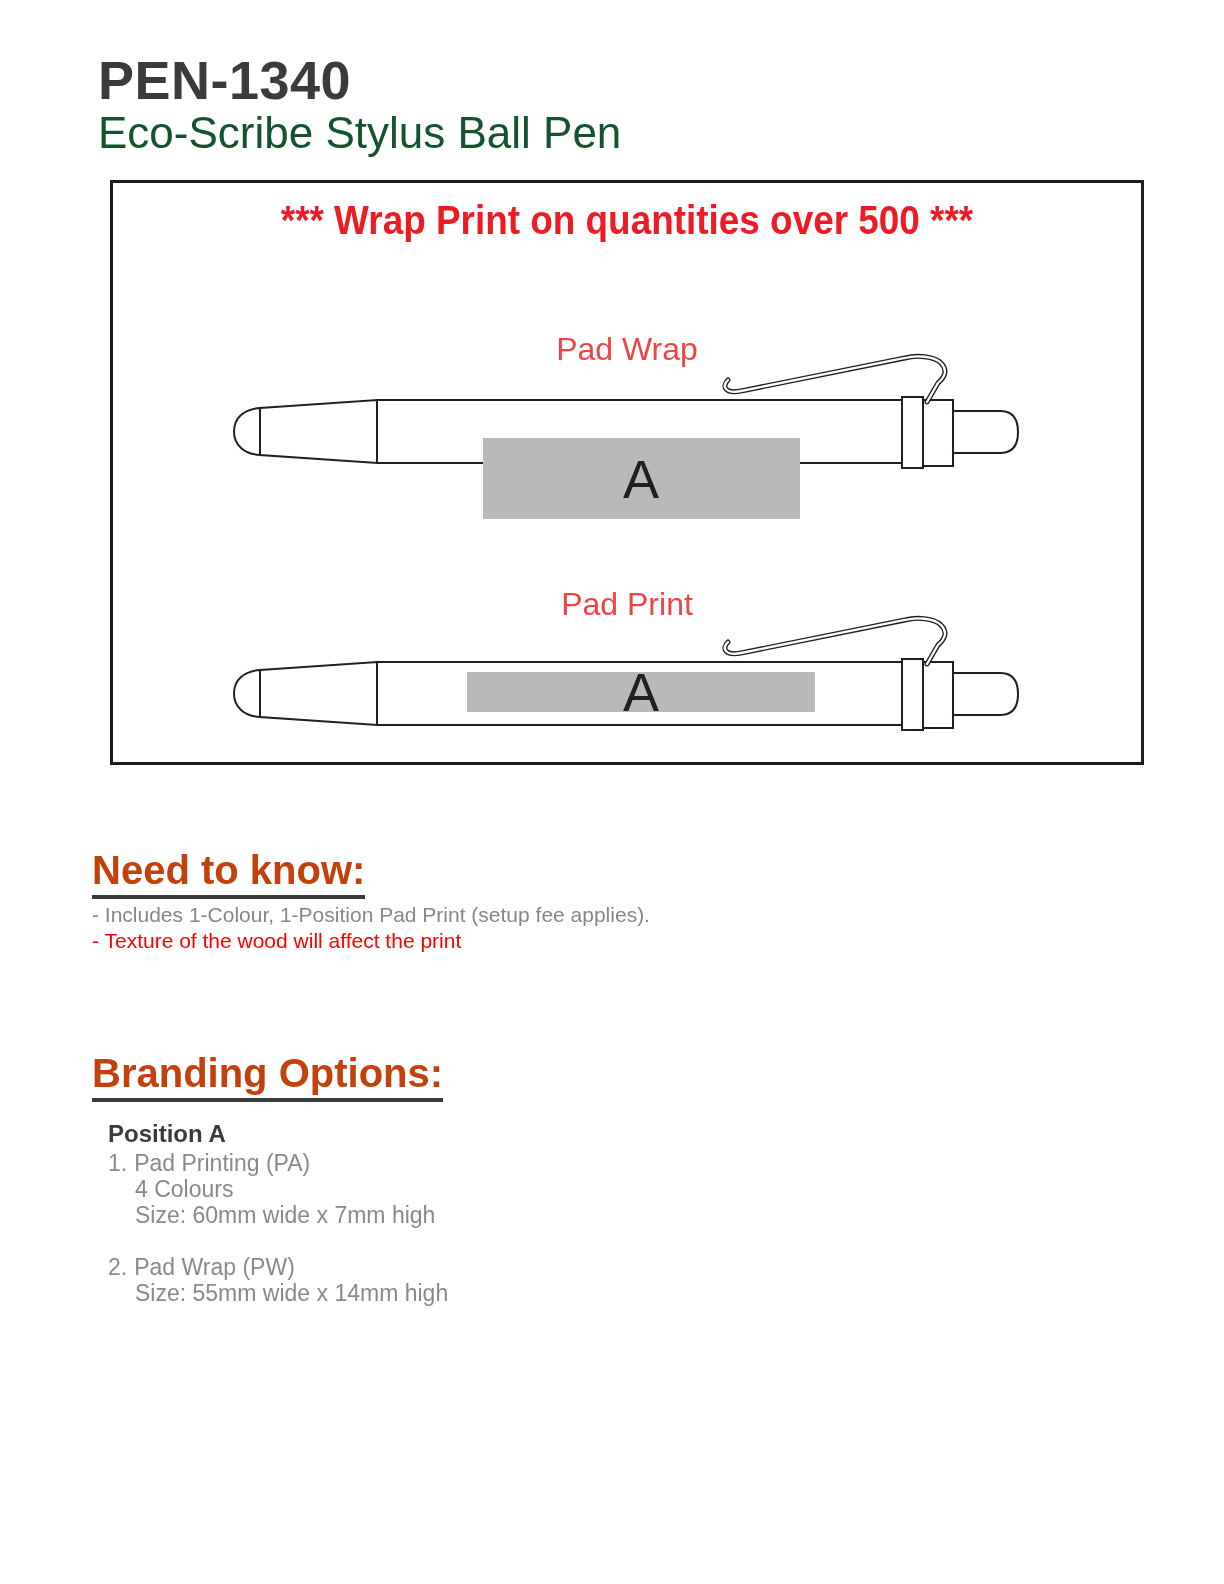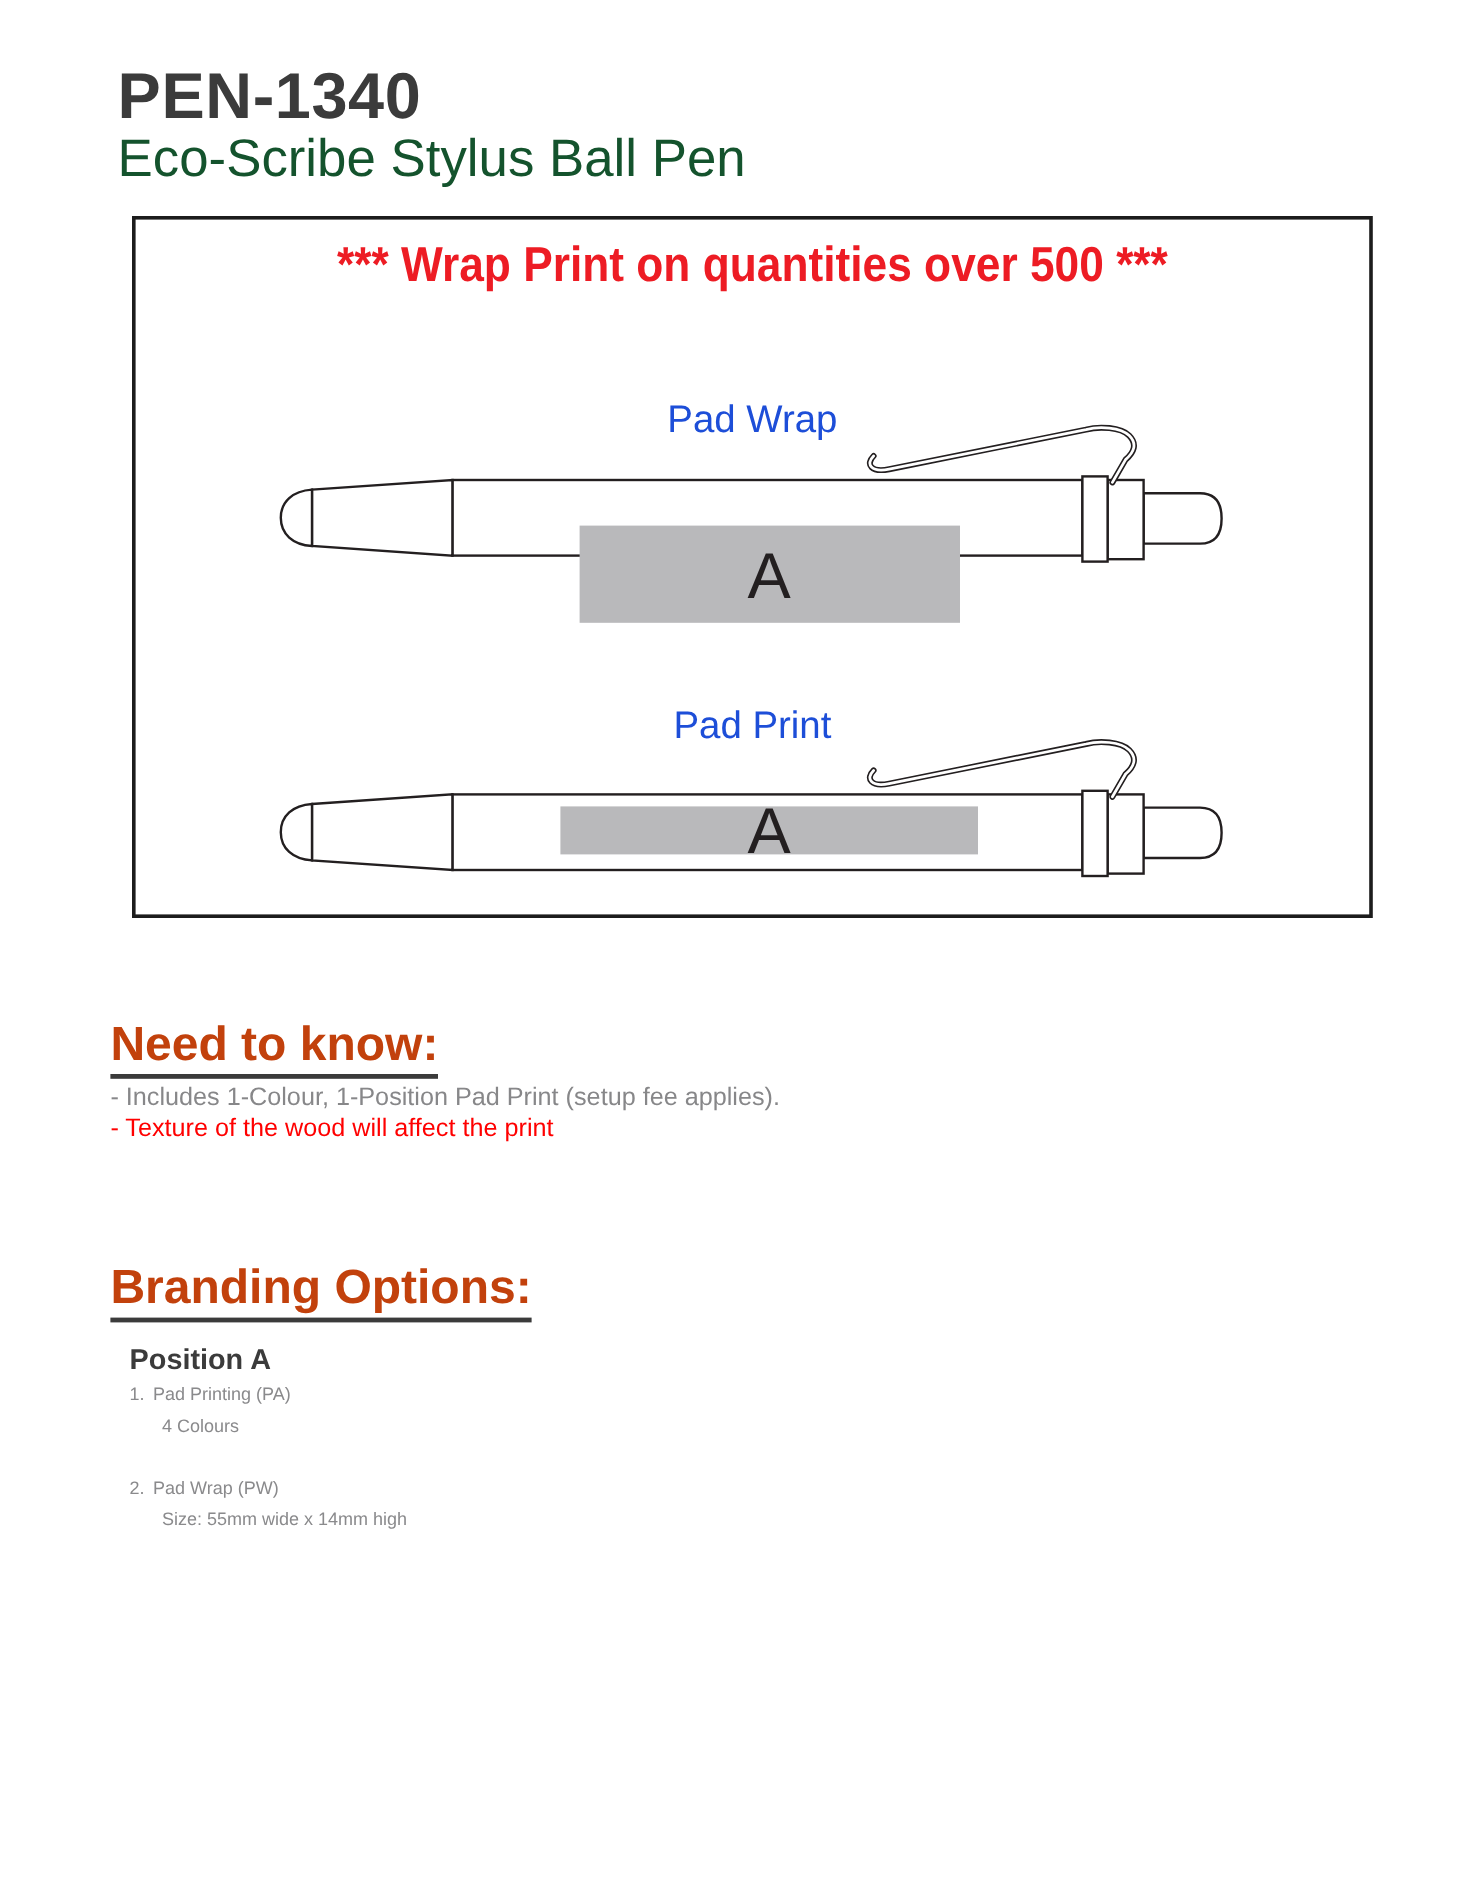--- a/index.html
+++ b/index.html
@@ -33,21 +33,21 @@
   .notice {
     position:absolute; left:0; top:14px; width:100%;
     text-align:center;
     font-size:41px; font-weight:bold; color:#ed1c24;
     transform:scaleX(0.90); transform-origin:center;
     white-space:nowrap;
   }
   .pen-label {
     position:absolute; left:0; width:100%;
     text-align:center;
-    font-size:32px; color:#1d4ed8;
+    font-size:32px; color:#ef4444;
     white-space:nowrap;
   }
   .pen-label.first  { top:148px; }
   .pen-label.second { top:403px; }
   .pen-svg { position:absolute; left:0; top:0; }
   
   .section-heading {
     position:absolute;
     font-size:40px; font-weight:bold; color:#c2410c;
     line-height:1.0;
@@ -64,21 +64,21 @@
   }
   .need-line.gray { color:#878789; }
   .need-line.red  { color:#ff0000; }
   
   .position-label {
     position:absolute; left:108px; top:1120px;
     font-size:24px; font-weight:bold; color:#3b3b3b;
   }
   .options {
     position:absolute; left:108px; top:1150px;
-    font-size:15px; color:#8a8a8c; line-height:26px;
+    font-size:23px; color:#8a8a8c; line-height:26px;
   }
   .option + .option { margin-top:26px; }
   .opt-line1 { white-space:nowrap; }
   .opt-name  { margin-left:7px; }
   .opt-sub   { padding-left:27px; white-space:nowrap; }
 </style>
 </head>
 <body>
 
 <div class="page">
@@ -134,20 +134,21 @@
   <div class="section-heading branding-heading">Branding Options:</div>
 
   <div class="position-label">Position A</div>
 
   <div class="options">
     <div class="option">
       <div class="opt-line1">
         <span>1.</span><span class="opt-name">Pad Printing (PA)</span>
       </div>
       <div class="opt-sub">4 Colours</div>
+      <div class="opt-sub">Size: 60mm wide x 7mm high</div>
     </div>
     <div class="option">
       <div class="opt-line1">
         <span>2.</span><span class="opt-name">Pad Wrap (PW)</span>
       </div>
       <div class="opt-sub">Size: 55mm wide x 14mm high</div>
     </div>
   </div>
 
 </div>

